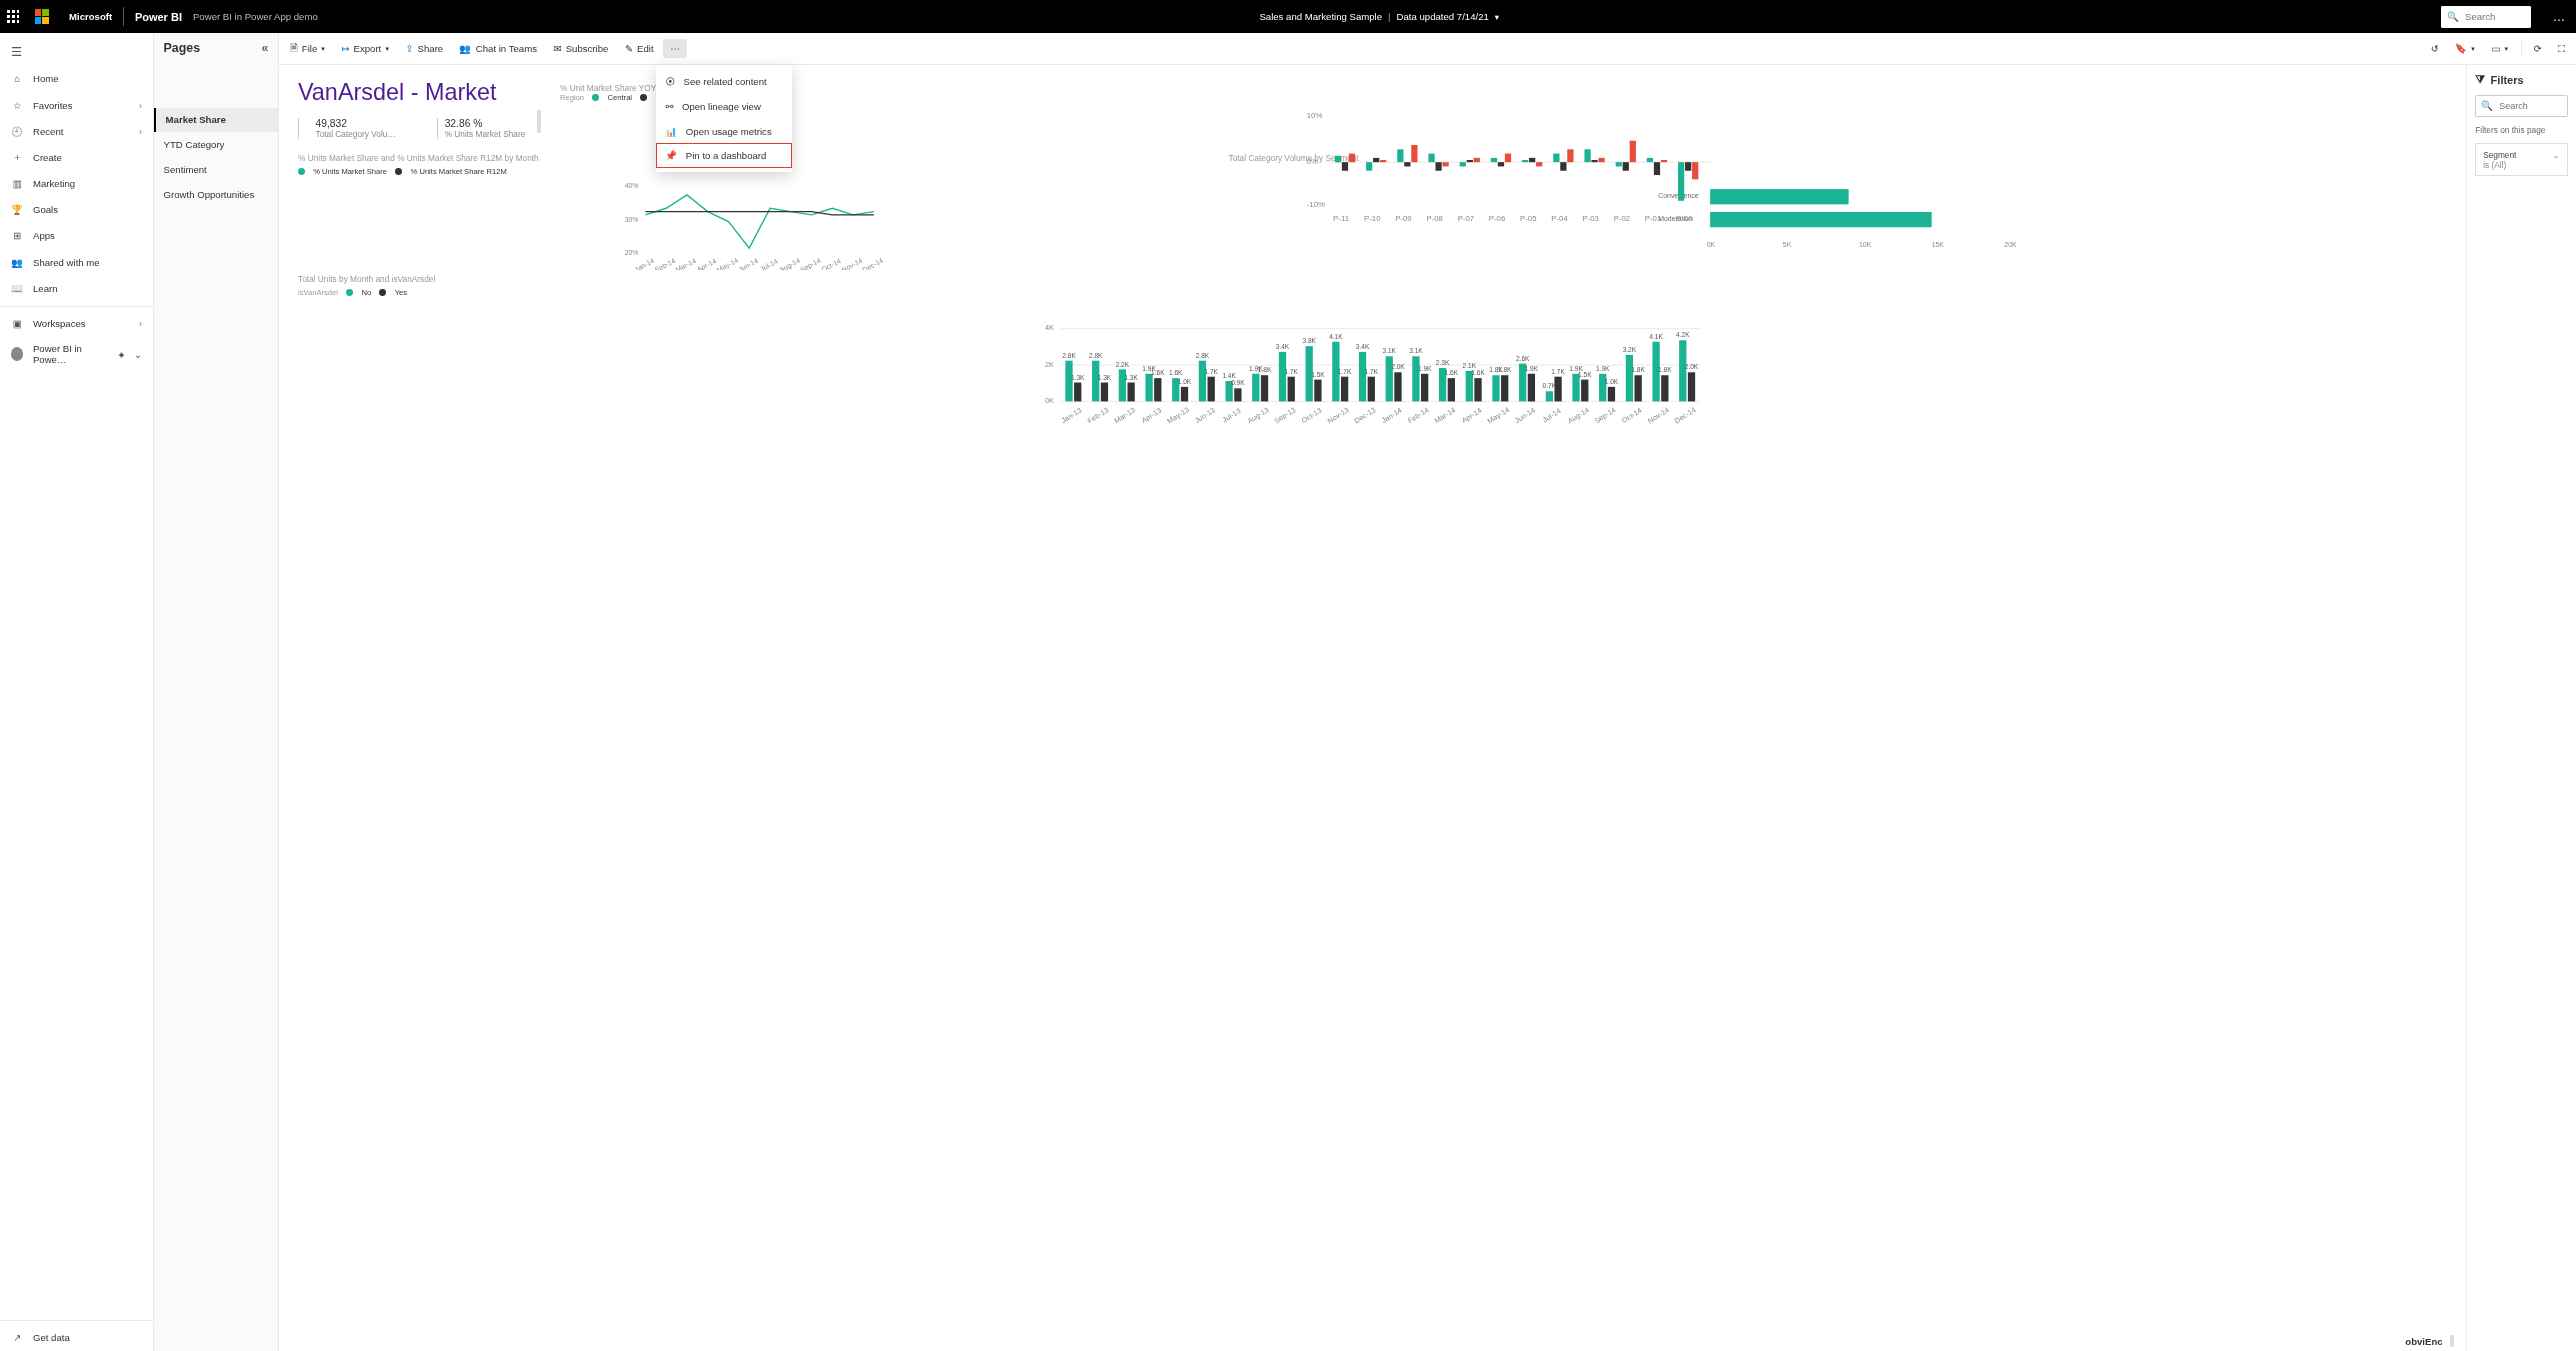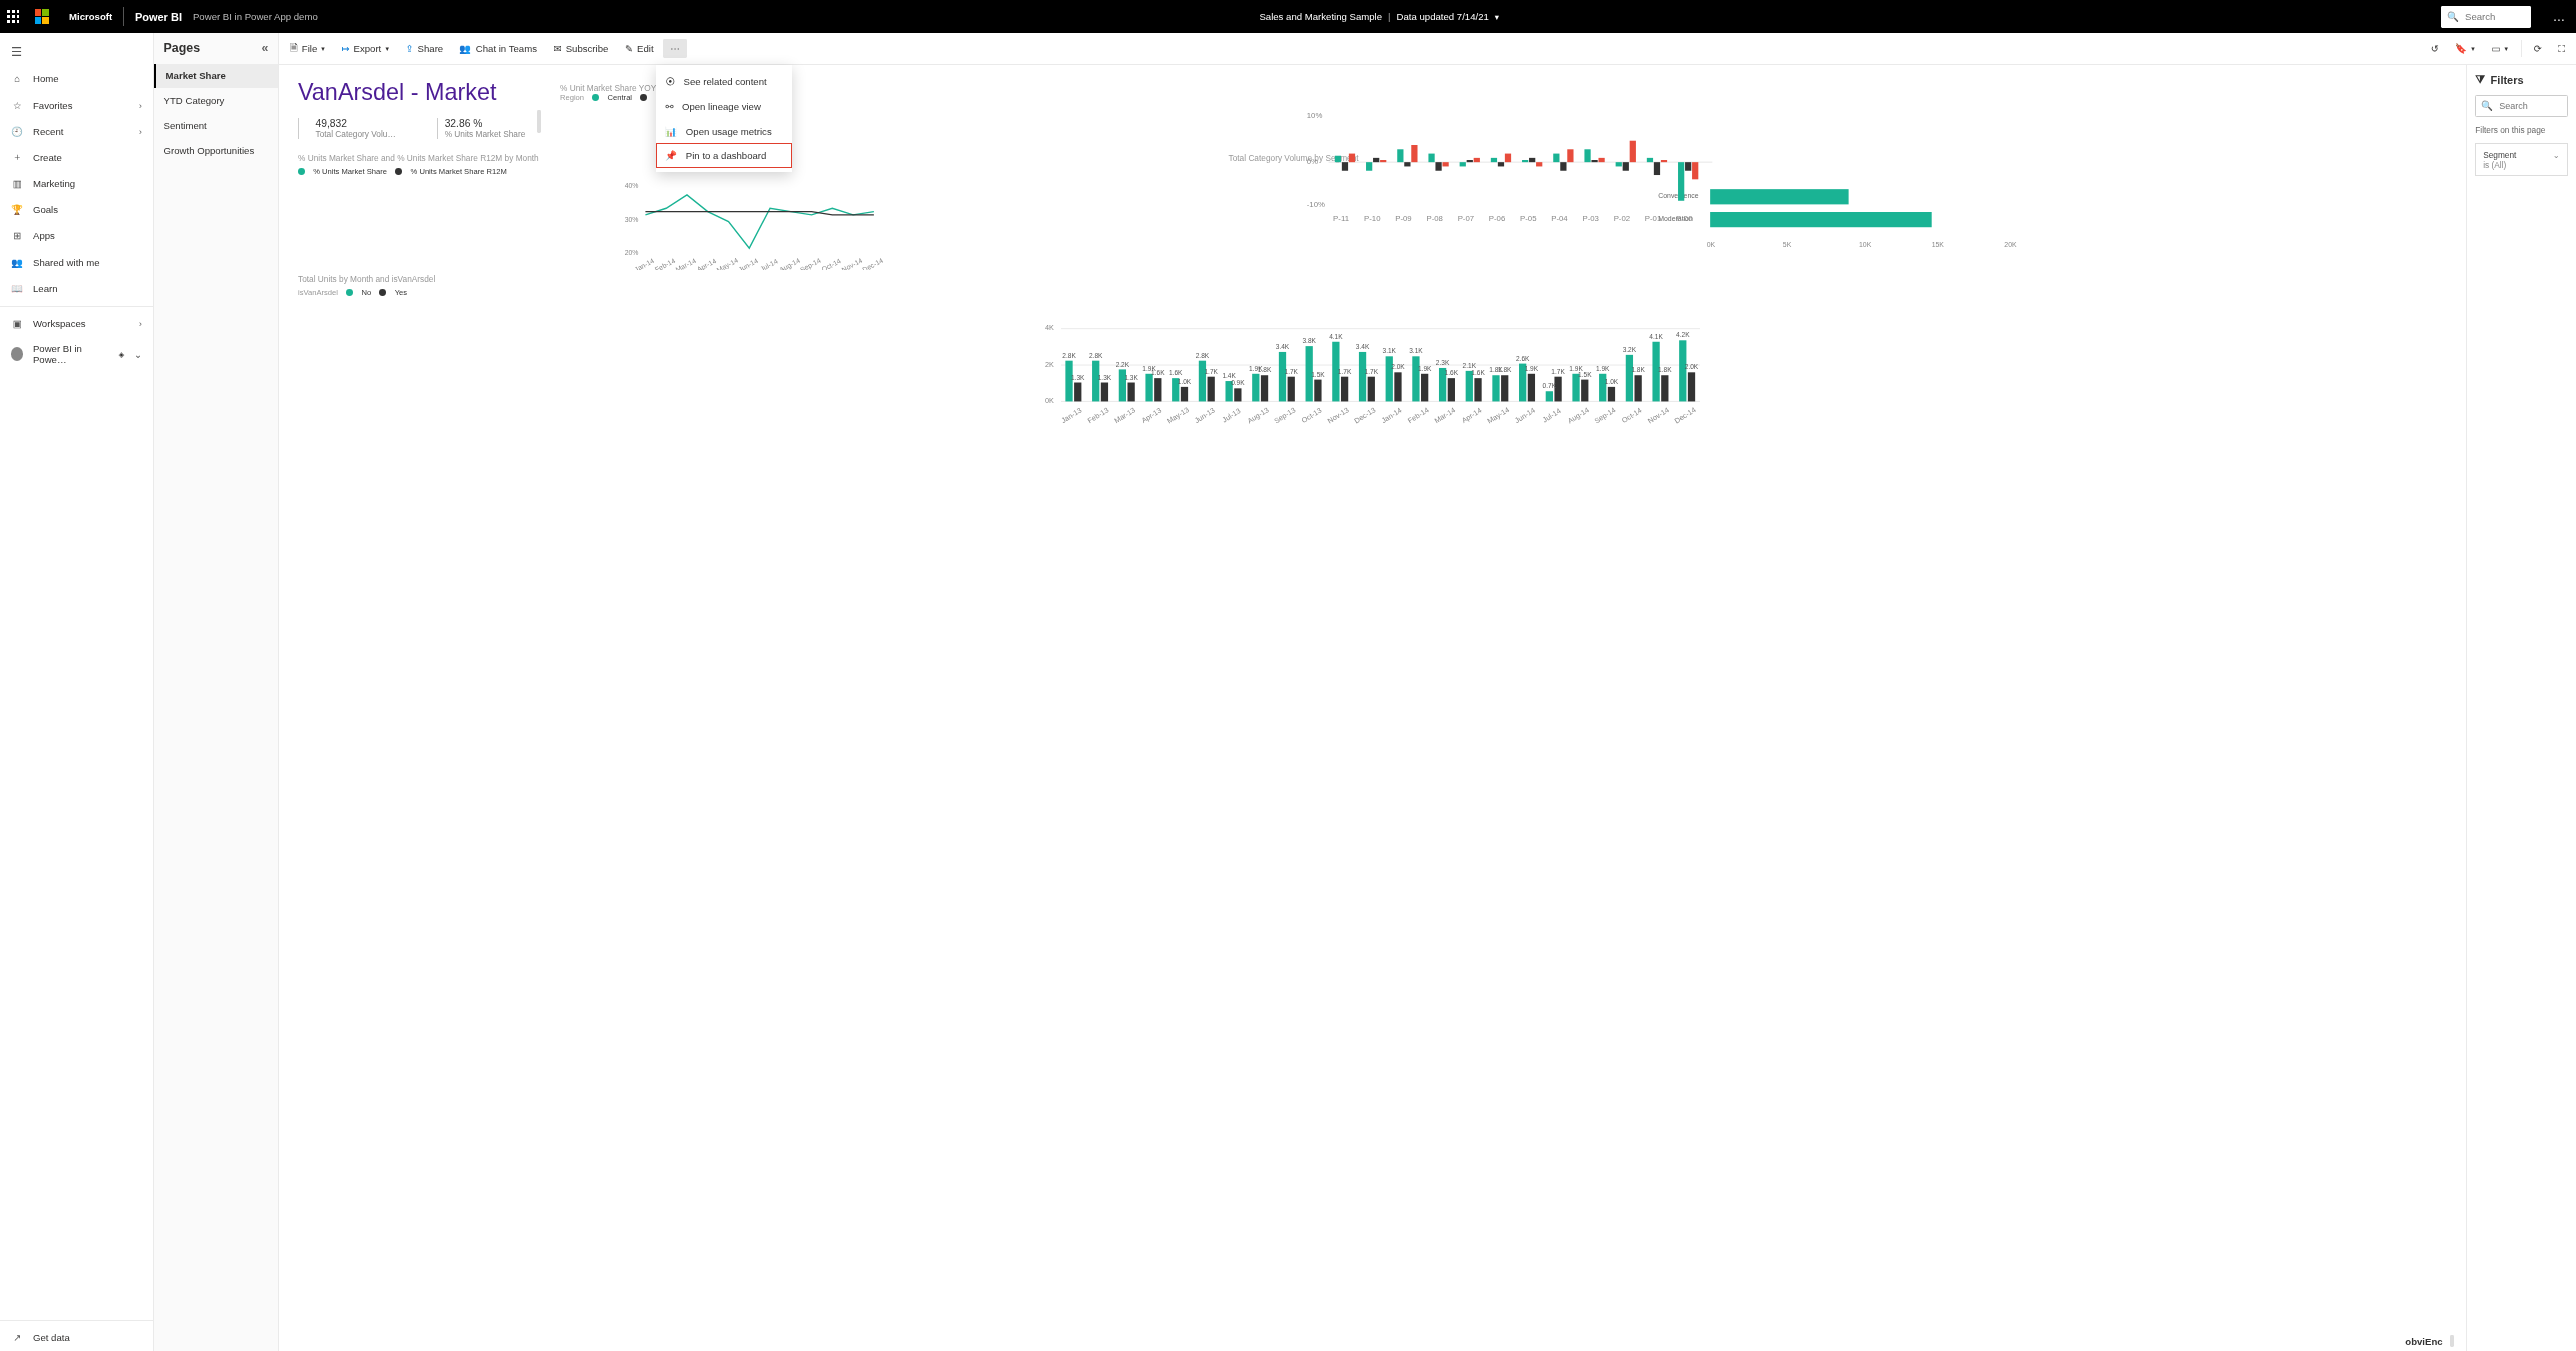--- a/index.html
+++ b/index.html
@@ -28,21 +28,21 @@
   .leftnav .ham { padding:6.9px 11px; font-size:12.4px; color:#555;}
   .leftnav .item { display:flex; align-items:center; gap:9.6px; padding:6.9px 11px; color:#323130; cursor:pointer; position:relative;}
   .leftnav .item .chev { margin-left:auto; color:#666; }
   .leftnav .sep { height:0.7px; background:#eaeaea; margin:4.1px 0;}
   .leftnav .bottom { margin-top:auto; }
   .ic { width:12.4px; height:12.4px; display:inline-flex; align-items:center; justify-content:center; color:#555;}
 
   .pagespane { width:125px; border-right:0.7px solid #eaeaea; background:#fafafa; display:flex; flex-direction:column;}
   .pagespane .hdr { display:flex; align-items:flex-end; justify-content:space-between; padding:8.3px 9.6px; font-weight:600; font-size:12.4px; color:#323130;}
   .pagespane .pg { padding:6.9px 9.6px; cursor:pointer; color:#323130;}
-  .pagespane .pg.active { background:#ececec; border-left:2.8px solid #000; font-weight:600;}
+  .pagespane .pg.active { background:#ececec; border-left:2.8px solid #000; font-weight:600;margin-top:44px;}
 
   .main { flex:1; display:flex; flex-direction:column; min-width:0;}
   .toolbar { height:32px; border-bottom:0.7px solid #eaeaea; display:flex; align-items:center; padding:0 4.1px; gap:2.8px; position:relative;}
   .toolbar .tb { display:flex; align-items:center; gap:4.1px; padding:4.1px 6.9px; color:#323130; cursor:pointer; border-radius:1.4px;}
   .toolbar .tb.active{background:#e5e5e5;}
   .toolbar .spacer{flex:1;}
   .toolbar .sep { width:0.7px; height:16.5px; background:#eaeaea; margin:0 2.8px;}
 
   .canvas { flex:1; display:flex; min-height:0;}
   .report { flex:1; padding:13.8px 19px; overflow:hidden; position:relative;}

